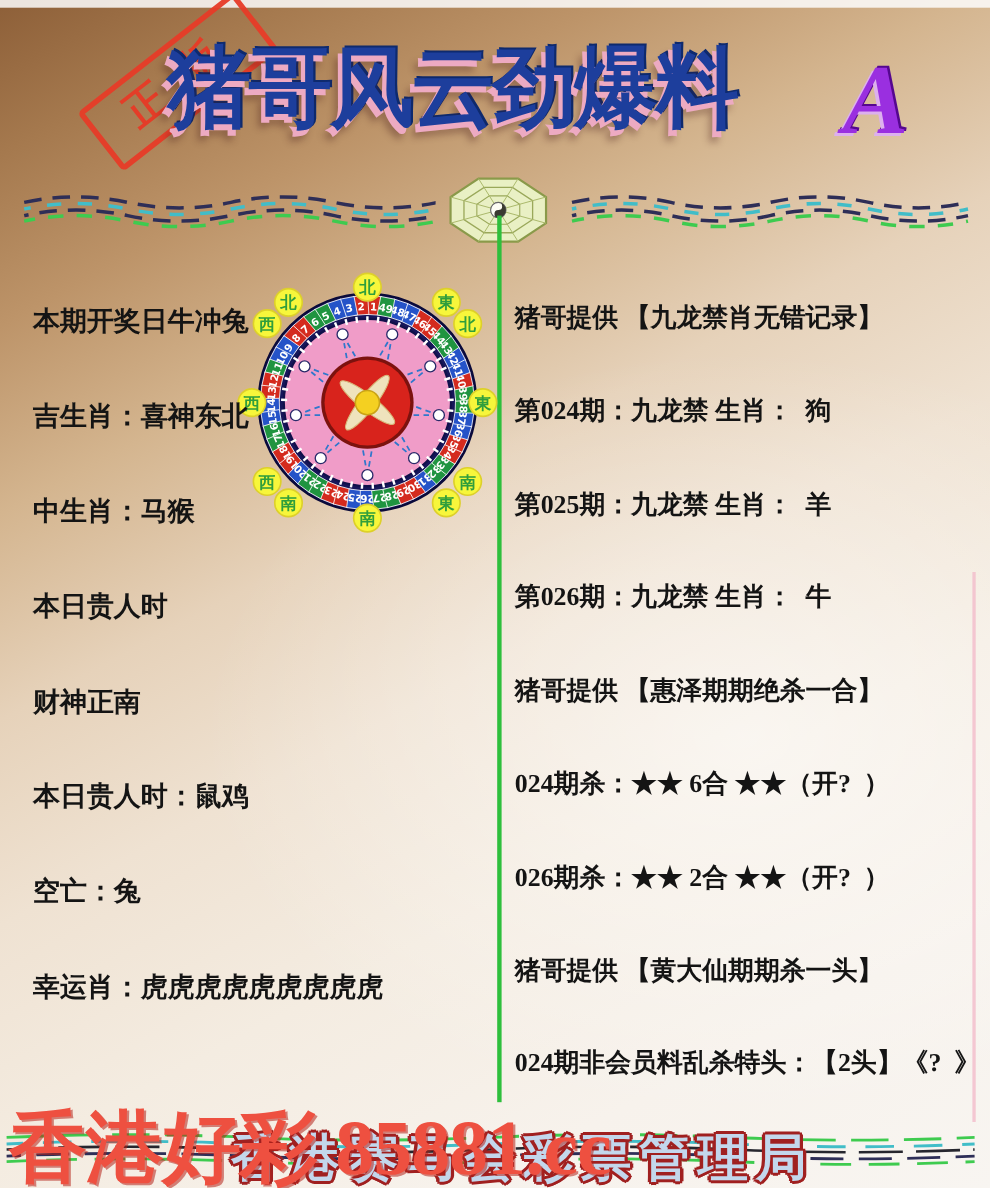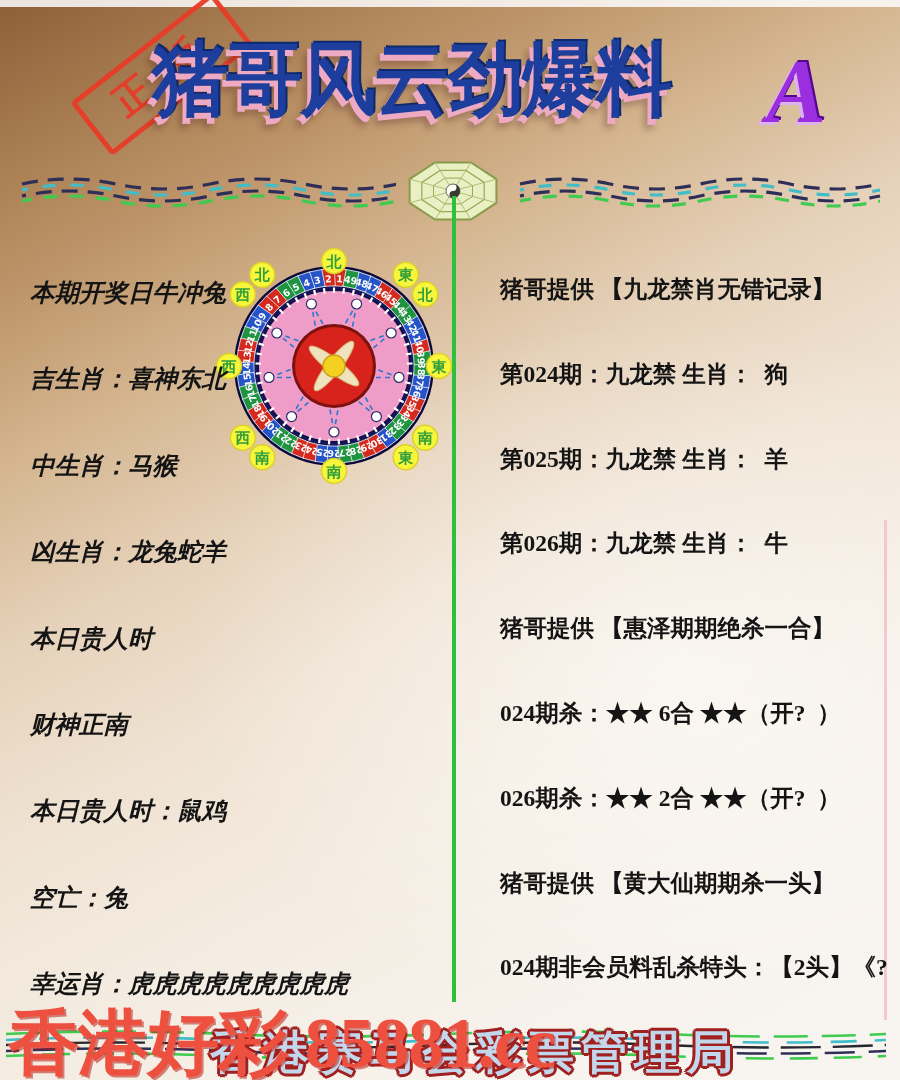--- a/index.html
+++ b/index.html
@@ -29,23 +29,23 @@
   .edition{
     position:absolute;left:766px;top:40px;font-size:90px;font-weight:bold;font-style:italic;
     color:#9a2fe0;text-shadow:-3px 3px 0 #ddb0ee,2px -2px 0 #55078f;
   }
 
   .divider{position:absolute;left:452px;top:196px;width:4px;height:806px;background:#2ebf3c;}
 
   
   .col{position:absolute;color:#141414;font-weight:bold;white-space:pre;}
   .col-left{left:30px;top:222px;width:422px;font-size:24.5px;}
-  .col-left .tl{height:30.4px;line-height:30.4px;font-style:italic;}
+  .col-left .tl{height:30.4px;line-height:30.4px;}
   .col-right{left:468px;top:220px;width:428px;font-size:23.5px;}
-  .col-right .tl{height:30.8px;line-height:30.8px;margin-left:32px;}
+  .col-right .tl{height:30.8px;line-height:30.8px;}
 
   
   .wheel{position:absolute;left:206px;top:238px;width:256px;height:256px;}
   .bagua{position:absolute;left:403px;top:156px;width:100px;height:70px;}
   .wave-tl{position:absolute;left:18px;top:170px;}
   .wave-tr{position:absolute;left:516px;top:170px;}
   .wave-bottom{position:absolute;left:4px;top:1028px;}
 
   
   .agency{
@@ -495,21 +495,20 @@
       <circle cx="36.84060039165338" cy="56.26462613852371" r="12.5" fill="#f7f63b" stroke="#ddd02a" stroke-width="1.5"></circle>
       <text x="36.84060039165338" y="61.76462613852371" text-anchor="middle" font-size="15" font-weight="bold" fill="#2f9e3c">西</text>
       <circle cx="56.26462613852367" cy="36.840600391653425" r="12.5" fill="#f7f63b" stroke="#ddd02a" stroke-width="1.5"></circle>
       <text x="56.26462613852367" y="42.340600391653425" text-anchor="middle" font-size="15" font-weight="bold" fill="#2f9e3c">北</text>
     </svg>
 
   <div class="col col-left">
     <div class="tl">本期开奖日牛冲兔</div>
     <div class="tl">吉生肖：喜神东北</div>
     <div class="tl">中生肖：马猴</div>
-    <div class="tl">凶生肖：龙兔蛇羊</div>
     <div class="tl">本日贵人时</div>
     <div class="tl">财神正南</div>
     <div class="tl">本日贵人时：鼠鸡</div>
     <div class="tl">空亡：兔</div>
     <div class="tl">幸运肖：虎虎虎虎虎虎虎虎虎</div>
     
     
     
     
     

